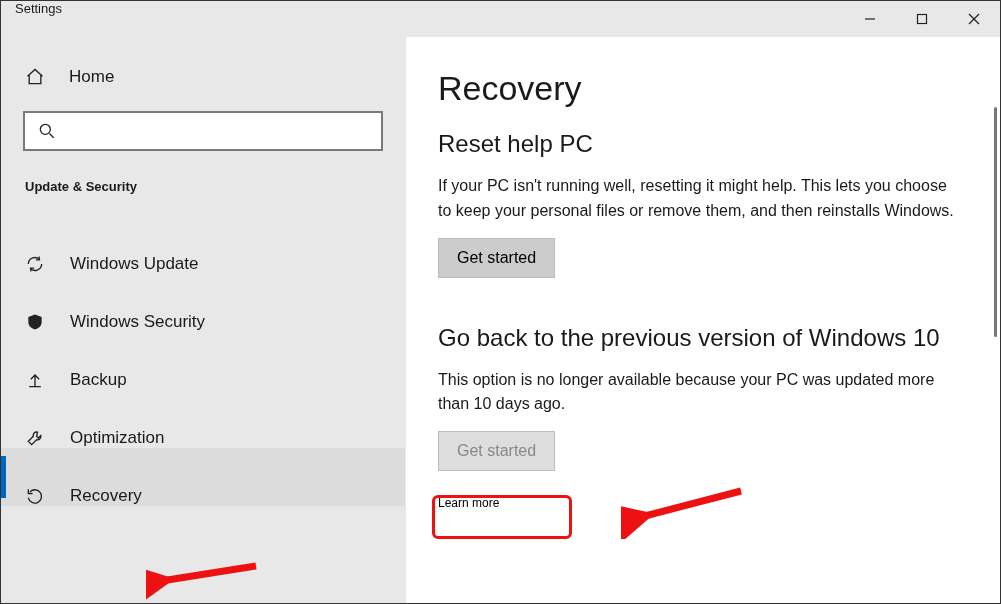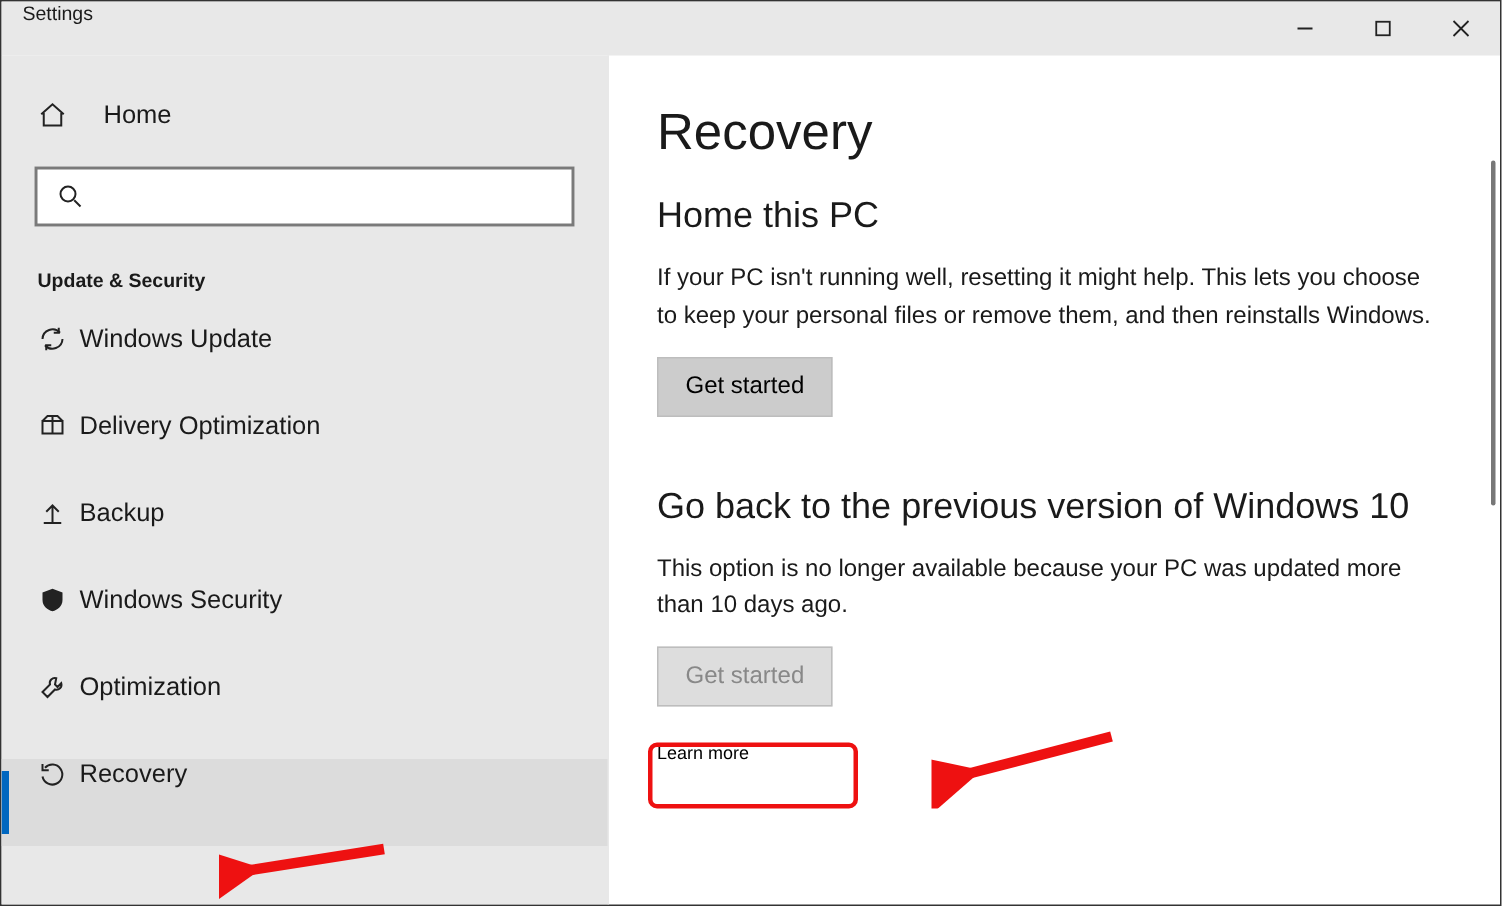--- a/index.html
+++ b/index.html
@@ -71,22 +71,22 @@
     background: transparent;
   }
   .cat-head {
     padding: 4px 24px 22px 24px;
     font-weight: 600;
     font-size: 13px;
   }
   .nav { list-style: none; }
   .nav-item {
     display: flex;
-    align-items: flex-start;
-    gap: 8px;
+    align-items: flex-end;
+    gap: 25px;
     height: 58px;
     padding: 0 24px;
     font-size: 17px;
     position: relative;
   }
   .nav-item.active::before {
     content: "";
     position: absolute;
     left: 0; top: 8px; bottom: 8px;
     width: 5px;
@@ -194,41 +194,32 @@
           <svg viewBox="0 0 24 24">
               <path d="M4 12a8 8 0 0 1 14-5M20 12a8 8 0 0 1-14 5"></path>
               <path d="M17 3v4h-4M7 21v-4h4"></path>
             </svg>
         </span>
         <span>Windows Update</span>
       </li>
       <li class="nav-item">
         <span class="icon">
           <svg viewBox="0 0 24 24">
-              <rect x="4" y="8" width="16" height="10"></rect>
-              <path d="M4 8 L8 4 H16 L20 8 M12 4 V18"></path>
-            </svg>
-        </span>
-        <span>Delivery Optimization</span>
+              <path d="M12 3 L20 6 V12 C20 17 16 20 12 21 C8 20 4 17 4 12 V6 Z" fill="#222" stroke="none"></path>
+            </svg>
+        </span>
+        <span>Windows Security</span>
       </li>
       <li class="nav-item">
         <span class="icon">
           <svg viewBox="0 0 24 24">
               <path d="M12 20 V6 M7 11 L12 6 L17 11 M5 20 H19"></path>
             </svg>
         </span>
         <span>Backup</span>
-      </li>
-      <li class="nav-item">
-        <span class="icon">
-          <svg viewBox="0 0 24 24">
-              <path d="M12 3 L20 6 V12 C20 17 16 20 12 21 C8 20 4 17 4 12 V6 Z" fill="#222" stroke="none"></path>
-            </svg>
-        </span>
-        <span>Windows Security</span>
       </li>
       <li class="nav-item">
         <span class="icon">
           <svg viewBox="0 0 24 24">
               <path d="M15 5a4 4 0 0 0-5 5L4 16l4 4 6-6a4 4 0 0 0 5-5l-3 3-2-2z"></path>
             </svg>
         </span>
         <span>Optimization</span>
       </li>
       <li class="nav-item active">
@@ -240,21 +231,21 @@
         </span>
         <span>Recovery</span>
       </li>
     </ul>
   </aside>
 
   <main class="main">
     <h1 class="page-title">Recovery</h1>
 
     <div class="section">
-      <h2 class="sec-title">Home this PC</h2>
+      <h2 class="sec-title">Reset help PC</h2>
       <p class="sec-text">If your PC isn't running well, resetting it might help. This lets you choose to keep your personal files or remove them, and then reinstalls Windows.</p>
       <button class="btn">Get started</button>
     </div>
 
     <div class="section">
       <h2 class="sec-title">Go back to the previous version of Windows 10</h2>
       <p class="sec-text">This option is no longer available because your PC was updated more than 10 days ago.</p>
       <button class="btn disabled">Get started</button>
       <div style="height:22px"></div>
       <a class="link">Learn more</a>

